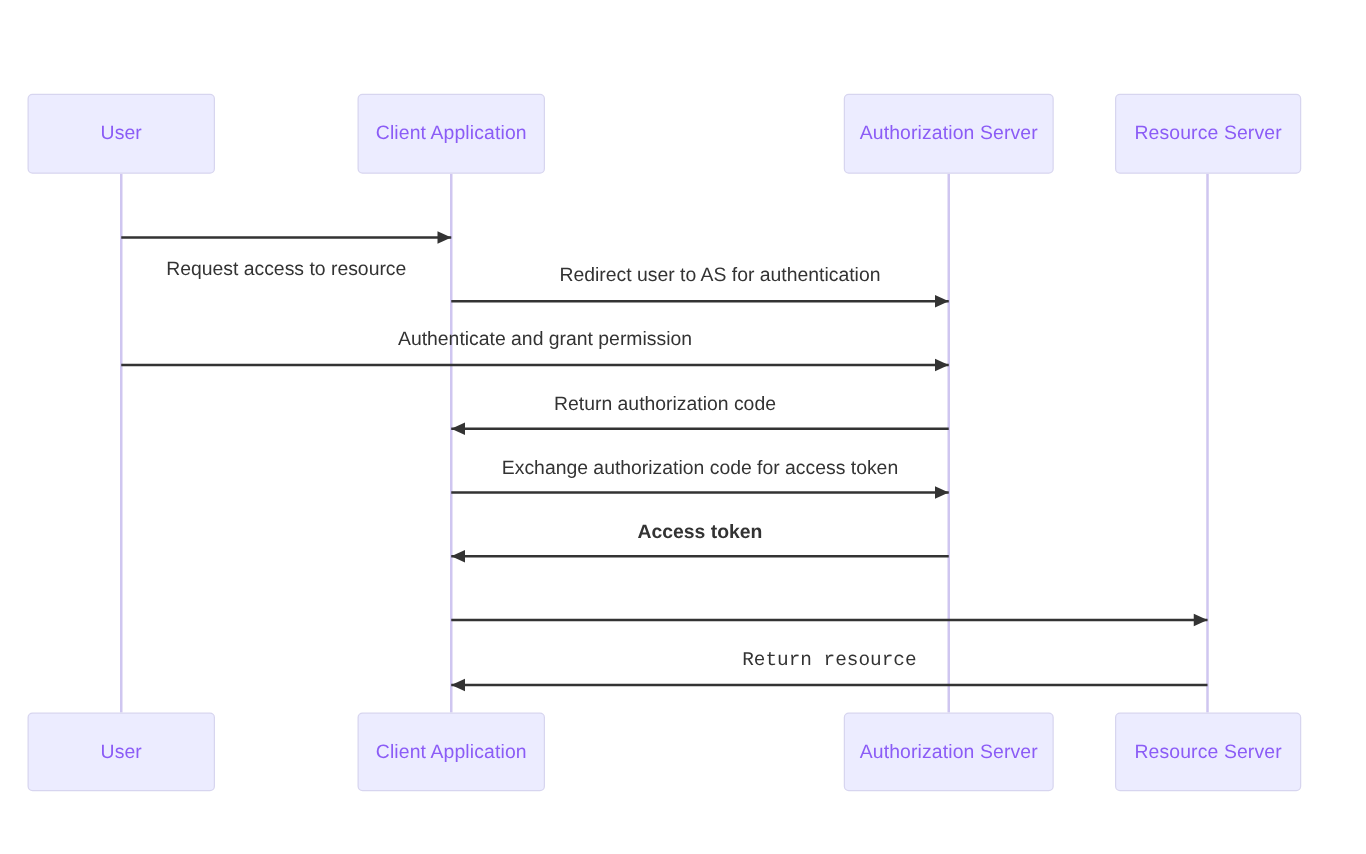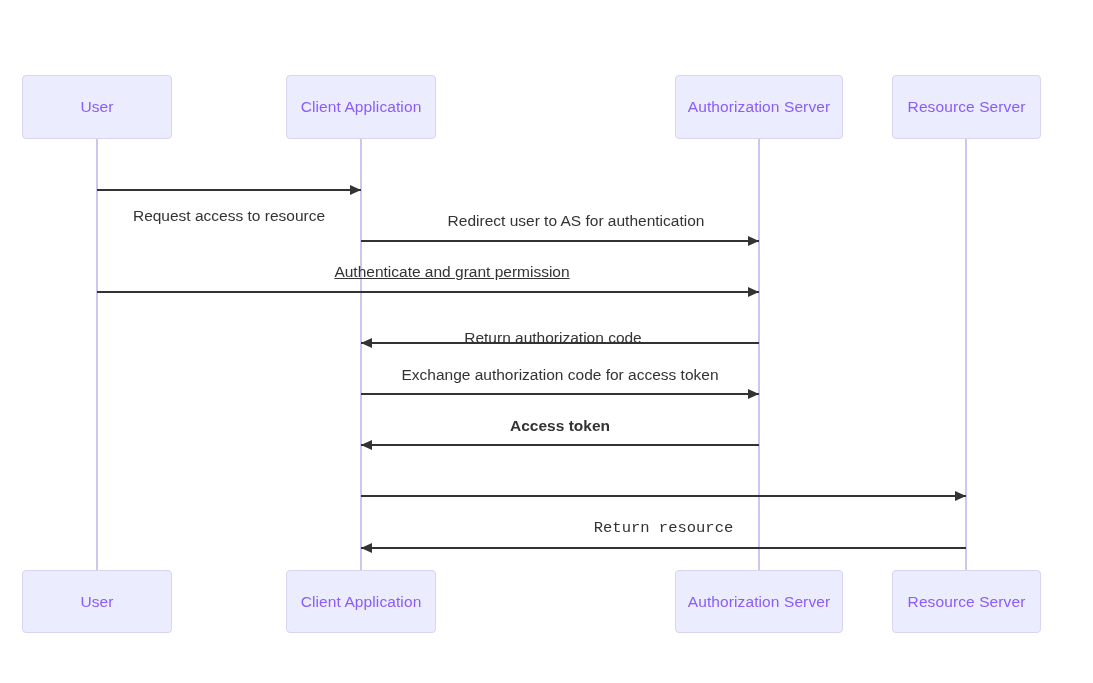--- a/index.html
+++ b/index.html
@@ -104,24 +104,24 @@
       <span class="actor-label">Resource Server</span>
     </div>
     <div class="msg-line" style="left: 97px; width: 264px; top: 189px;"></div>
     <div class="arrow-head right" style="top: 184.5px; left: 350px;"></div>
     <div class="msg-label" style="left: 229px; top: 162px; margin-top: 46px;">Request access to resource</div>
     <div class="msg-line" style="left: 361px; width: 398px; top: 240px;"></div>
     <div class="arrow-head right" style="top: 235.5px; left: 748px;"></div>
     <div class="msg-label" style="left: 560px; top: 213px; padding-left: 32px;">Redirect user to AS for authentication</div>
     <div class="msg-line" style="left: 97px; width: 662px; top: 291px;"></div>
     <div class="arrow-head right" style="top: 286.5px; left: 748px;"></div>
-    <div class="msg-label" style="left: 452px; top: 264px; text-decoration: underline;">Authenticate and grant permission</div>
+    <div class="msg-label" style="left: 436px; top: 264px;">Authenticate and grant permission</div>
     <div class="msg-line" style="left: 361px; width: 398px; top: 342px;"></div>
     <div class="arrow-head left" style="top: 337.5px; left: 361px;"></div>
-    <div class="msg-label" style="left: 553px; top: 316px; margin-top: 14px;">Return authorization code</div>
+    <div class="msg-label" style="left: 532px; top: 316px;">Return authorization code</div>
     <div class="msg-line" style="left: 361px; width: 398px; top: 393px;"></div>
     <div class="arrow-head right" style="top: 388.5px; left: 748px;"></div>
     <div class="msg-label" style="left: 560px; top: 367px;">Exchange authorization code for access token</div>
     <div class="msg-line" style="left: 361px; width: 398px; top: 444px;"></div>
     <div class="arrow-head left" style="top: 439.5px; left: 361px;"></div>
     <div class="msg-label" style="left: 560px; top: 418px; font-weight: bold;">Access token</div>
     <div class="msg-line" style="left: 361px; width: 605px; top: 495px;"></div>
     <div class="arrow-head right" style="top: 490.5px; left: 955px;"></div>
     <div class="msg-line" style="left: 361px; width: 605px; top: 547px;"></div>
     <div class="arrow-head left" style="top: 542.5px; left: 361px;"></div>

